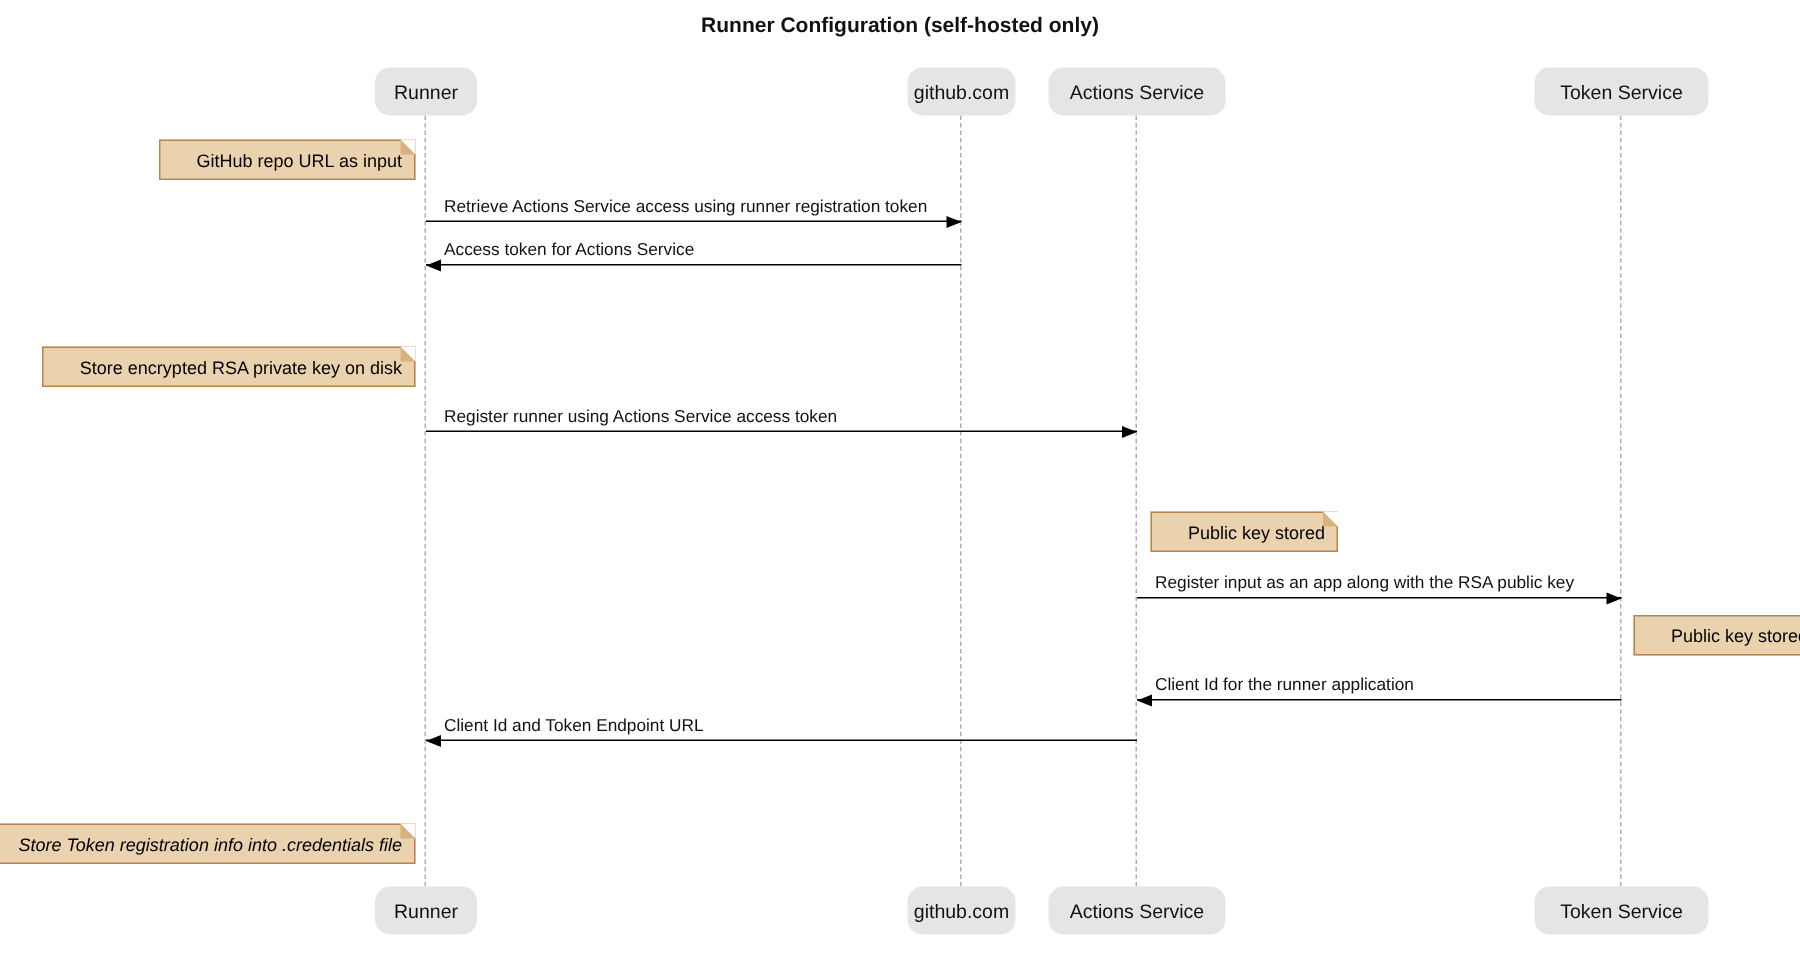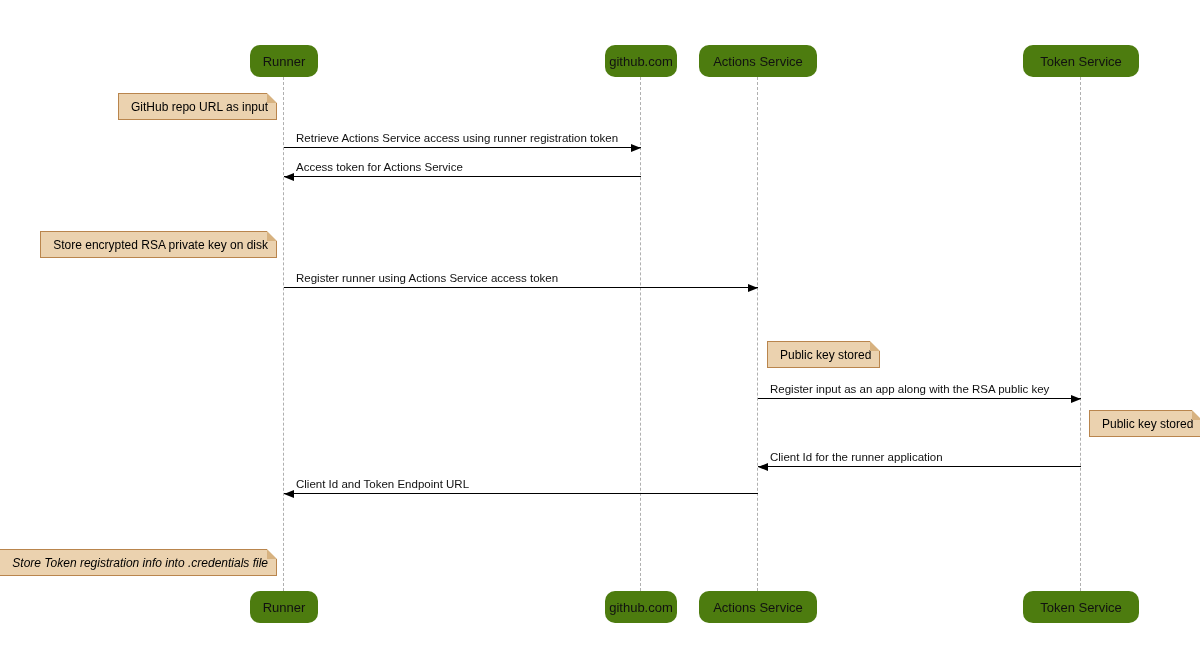--- a/index.html
+++ b/index.html
@@ -16,40 +16,40 @@
     position: absolute;
     top: 8px; left: 0; width: 100%;
     text-align: center;
     font-size: 14px;
     font-weight: bold;
     color: #111;
   }
   .actor {
     position: absolute;
     height: 32px;
-    background: #4d7c0f;
+    background: #e5e5e5;
     border-radius: 10px;
     display: flex;
     align-items: center;
     justify-content: center;
     font-size: 13px;
     color: #111;
     box-sizing: border-box;
     white-space: nowrap;
   }
   .lifeline {
     position: absolute;
     width: 0;
     border-left: 1px dashed #b0b0b0;
   }
   .note {
     position: absolute;
     background: #EBD2AF;
     border: 1px solid #B9854D;
-    padding: 6px 8px 5px 12px;
+    padding: 6px 8px 5px 24px;
     font-size: 12px;
     line-height: 14px;
     white-space: nowrap;
     box-sizing: border-box;
   }
   .note::after {
     content: "";
     position: absolute;
     top: -1px; right: -1px;
     width: 0; height: 0;
@@ -84,20 +84,21 @@
     border-top: 4px solid transparent;
     border-bottom: 4px solid transparent;
     border-right: 10px solid #000;
   }
 </style>
 </head>
 <body>
 
 <div id="canvas">
 
+  <div class="title">Runner Configuration (self-hosted only)</div>
 
   <div class="lifeline" style="left:283px; top:77px; height:514px;"></div>
   <div class="lifeline" style="left:640px; top:77px; height:514px;"></div>
   <div class="lifeline" style="left:757px; top:77px; height:514px;"></div>
   <div class="lifeline" style="left:1080px; top:77px; height:514px;"></div>
 
   <div class="actor" style="left:250px; top:45px; width:68px;">
     <span>Runner</span>
   </div>
   <div class="actor" style="left:605px; top:45px; width:72px;">

